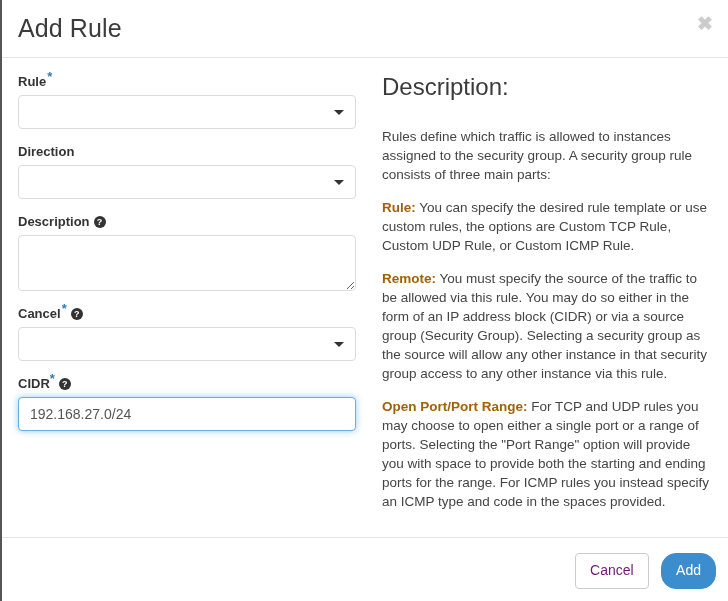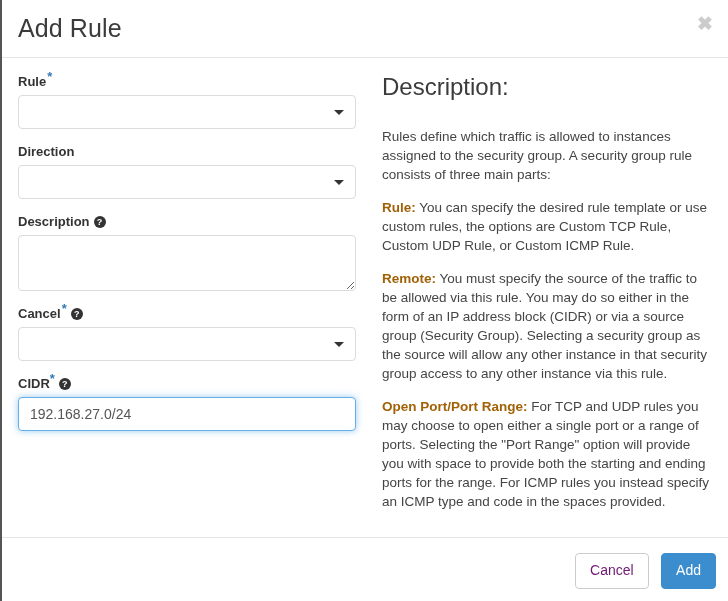--- a/index.html
+++ b/index.html
@@ -206,20 +206,21 @@
   }
   .btn-default {
     background: #ffffff;
     border-color: #cccccc;
     color: #701a75;
   }
   .btn-primary {
     background: #3c8dcd;
     border-color: #3c8dcd;
     color: #ffffff;
+    border-radius: 15px;
   }
 </style>
 </head>
 <body>
 
 <div class="modal">
 
   <div class="modal-header">
     <div class="modal-title">Add Rule</div>
     <button class="close-btn">✖</button>

